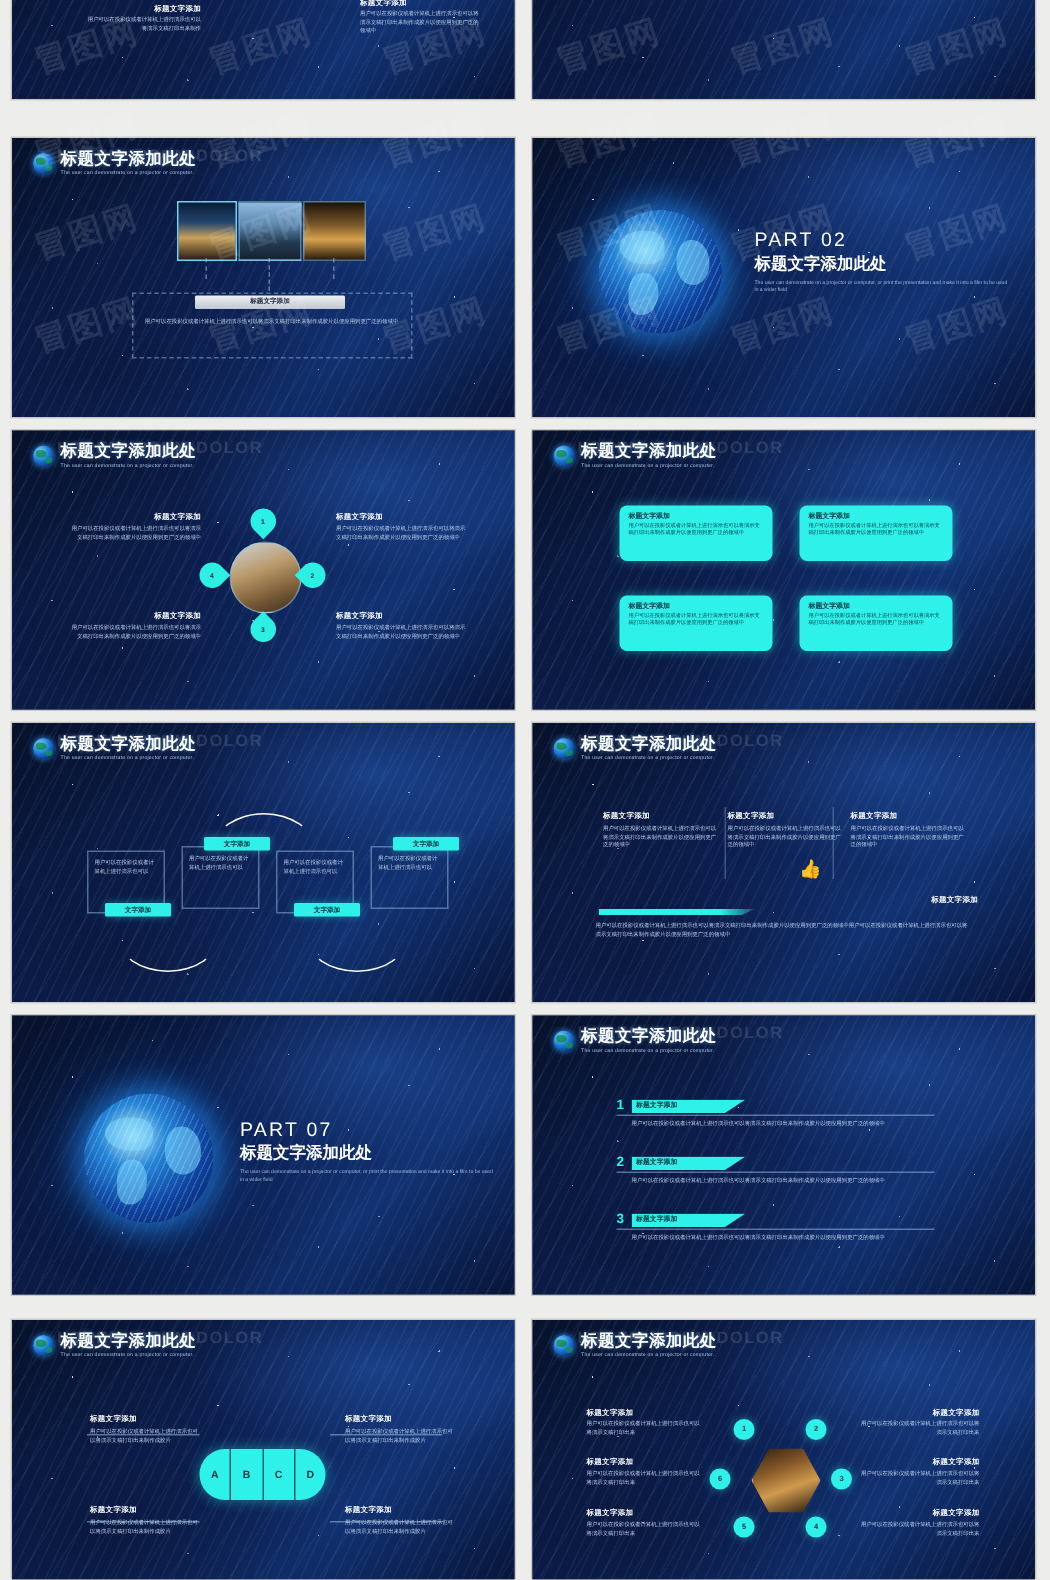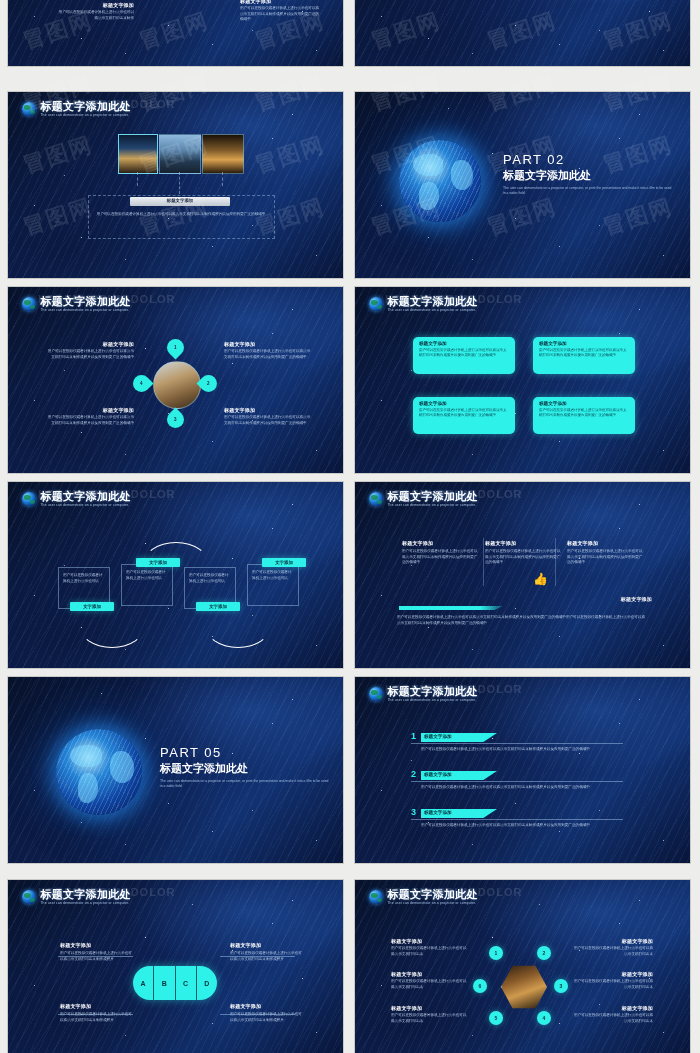--- a/index.html
+++ b/index.html
@@ -472,21 +472,21 @@
         <div class="bg-rays2"></div>
         <div class="bg-stars"></div>
   </div>
   <div class="bigglobe" style="left:48px;top:52px;width:86px;height:86px;">
     <div class="land" style="left:14px;top:16px;width:32px;height:22px;border-radius:55% 45% 40% 60%;"></div>
     <div class="land" style="left:22px;top:44px;width:20px;height:30px;border-radius:50% 50% 60% 40%;"></div>
     <div class="land" style="left:54px;top:22px;width:24px;height:32px;border-radius:45% 55% 50% 50%;"></div>
     <div class="grid"></div>
   </div>
   <div style="position:absolute;left:152px;top:68px;width:170px;">
-    <div class="part-no">PART 05</div>
+    <div class="part-no">PART 07</div>
     <div class="part-ti">标题文字添加此处</div>
     <div class="part-sub">The user can demonstrate on a projector or computer, or print the presentation and make it into a film to be used in a wider field</div>
   </div>
 </div>
 
 <div class="slide" style="left:355px;top:677px;width:335px;height:186px;">
   <div class="bg">
     <div class="bg-grad"></div>
         <div class="bg-rays"></div>
         <div class="bg-rays2"></div>

